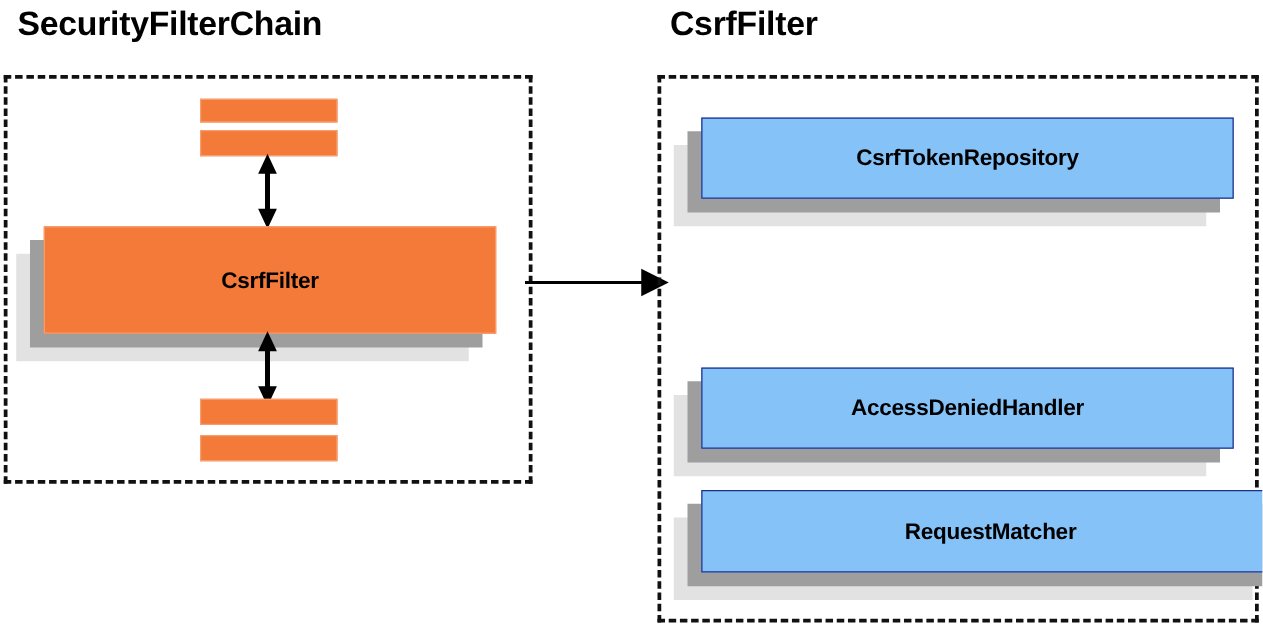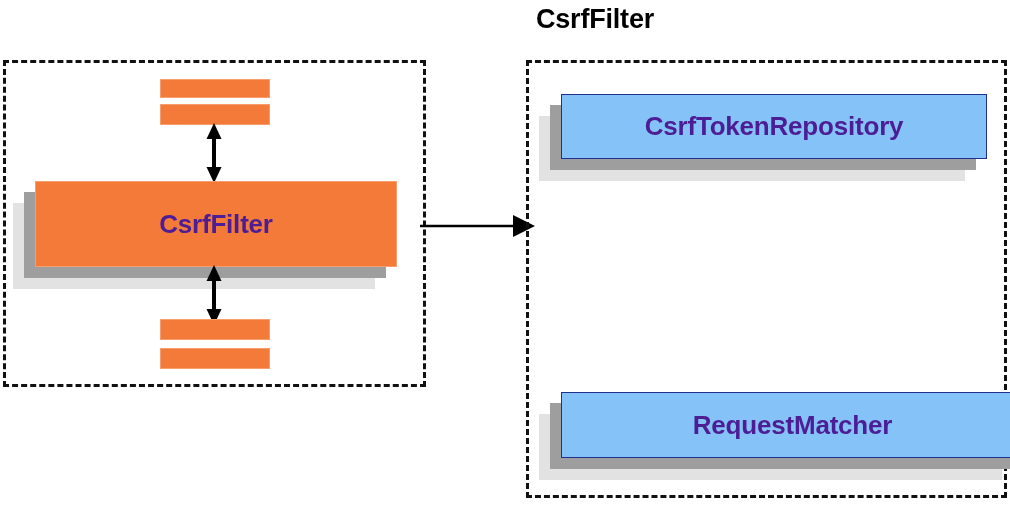--- a/index.html
+++ b/index.html
@@ -52,23 +52,23 @@
     height: 100%;
   }
   .stack .shadow-far  { background: #e2e2e2; transform: translate(-22px, 22px); }
   .stack .shadow-near { background: #9e9e9e; transform: translate(-11px, 11px); }
   .stack .face {
     display: flex;
     align-items: center;
     justify-content: center;
   }
   .stack .label {
-    font-size: 26px;
+    font-size: 18px;
     font-weight: bold;
-    color: #4c1d95;
+    color: #000000;
     white-space: nowrap;
     letter-spacing: -0.2px;
     pointer-events: none;
   }
 
   
   .stack.orange .face {
     background: #f47a39;
     border: 1px solid #f79c6d;
   }
@@ -107,20 +107,21 @@
 
   #arrow-vertical-top    { left: 200px; top: 123px; width: 28px; height: 60px; }
   #arrow-vertical-bottom { left: 200px; top: 265px; width: 28px; height: 60px; }
   #arrow-chain-to-filter { left: 420px; top: 212px; width: 115px; height: 28px; }
 </style>
 </head>
 <body>
 
 <div id="canvas">
 
+  <div class="section-title" id="title-left">SecurityFilterChain</div>
 
   <div class="section-title" id="title-right">CsrfFilter</div>
 
   <div class="dashed-box" id="group-securityfilterchain"></div>
 
   <div class="bar" id="bar-top-1"></div>
   <div class="bar" id="bar-top-2"></div>
 
   <svg class="arrow-svg" id="arrow-vertical-top" viewBox="0 0 28 60">
     <line x1="14" y1="9" x2="14" y2="51" stroke="#000000" stroke-width="4"></line>
@@ -154,20 +155,27 @@
 
   <div class="stack blue" id="component-csrftokenrepository">
     <div class="shadow-far"></div>
     <div class="shadow-near"></div>
     <div class="face">
       <span class="label">CsrfTokenRepository</span>
     </div>
   </div>
 
 
+  <div class="stack blue" id="component-accessdeniedhandler">
+    <div class="shadow-far"></div>
+    <div class="shadow-near"></div>
+    <div class="face">
+      <span class="label">AccessDeniedHandler</span>
+    </div>
+  </div>
 
   <div class="stack blue" id="component-requestmatcher">
     <div class="shadow-far"></div>
     <div class="shadow-near"></div>
     <div class="face">
       <span class="label">RequestMatcher</span>
     </div>
   </div>
 
 </div>

